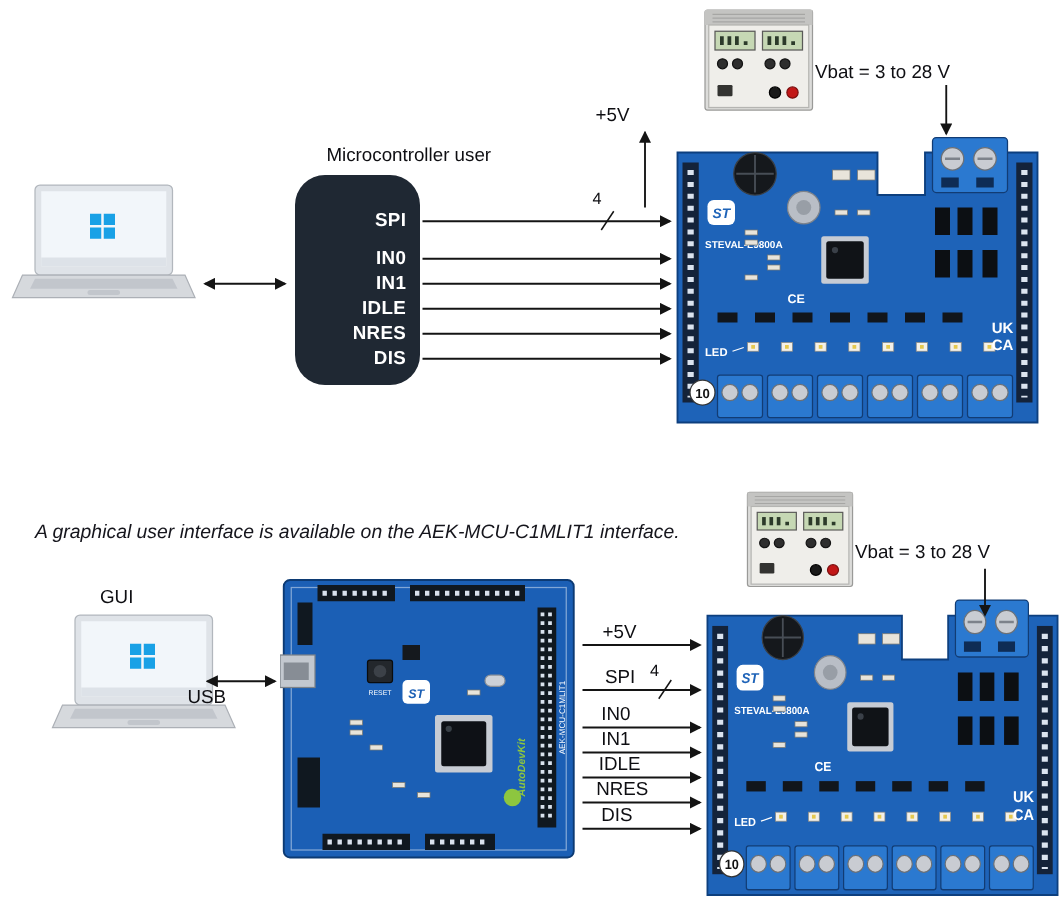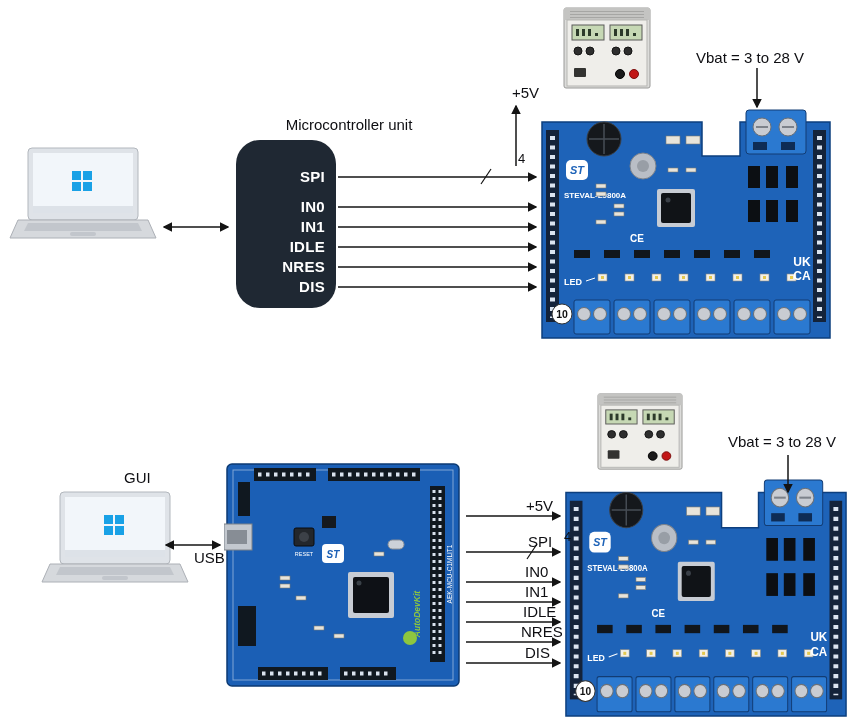--- a/index.html
+++ b/index.html
@@ -10,21 +10,21 @@
   svg { display:block; font-family:"Liberation Sans", sans-serif; }
   .lbl { position:absolute; font-size:15px; color:#0e0e12; white-space:nowrap; line-height:17px; }
   .small { font-size:13px; }
   .caption { font-style:italic; font-size:15.5px; color:#15151c; }
   .mcu-box { position:absolute; left:236px; top:140px; width:100px; height:168px;
              background:#1f2833; border-radius:24px; }
   .mcu-box .sig { position:absolute; right:11px; color:#ffffff; font-size:15px;
                   font-weight:600; line-height:20px; letter-spacing:.3px; }
   .overlay { position:absolute; left:0; top:0; z-index:6; pointer-events:none; }
   .comp { z-index:2; }
-  .lbl { z-index:10;padding-left:44px; }
+  .lbl { z-index:10; }
   .mcu-box { z-index:3; }
 </style>
 </head>
 <body>
 
 <div class="stage">
 
   <div class="abs comp" style="left:8px;top:146px;width:150px;height:98px">
     <svg viewBox="0 0 150 98" width="150" height="98">
       <rect x="20" y="2" width="110" height="72" rx="4" fill="#dfe3e8" stroke="#b2b7bd"></rect>
@@ -35,21 +35,21 @@
         <rect x="64" y="36" width="9" height="9"></rect>
           <rect x="75" y="36" width="9" height="9"></rect>
       </g>
       <rect x="25" y="60" width="100" height="7" fill="#dde2e8"></rect>
       <path d="M10,74 L140,74 L148,92 L2,92 Z" fill="#d6d9dd" stroke="#acb0b6"></path>
       <path d="M20,77 L130,77 L134,85 L16,85 Z" fill="#c2c6cc"></path>
       <rect x="62" y="86" width="26" height="4" rx="2" fill="#c2c6cc"></rect>
     </svg>
   </div>
 
-  <div class="lbl" style="left:232px;top:116px;width:190px;text-align:center">Microcontroller unit</div>
+  <div class="lbl" style="left:232px;top:116px;width:190px;text-align:center">Microcontroller user</div>
   <div class="mcu-box">
     <span class="sig" style="top:27px">SPI</span>
     <span class="sig" style="top:57px">IN0</span>
     <span class="sig" style="top:77px">IN1</span>
     <span class="sig" style="top:97px">IDLE</span>
     <span class="sig" style="top:117px">NRES</span>
     <span class="sig" style="top:137px">DIS</span>
   </div>
 
   <div class="lbl" style="left:468px;top:84px;width:44px;text-align:center">+5V</div>
@@ -193,20 +193,21 @@
             <circle cx="260" cy="206" r="6.5"></circle>
         </g>
       </g>
       <text x="262" y="158" text-anchor="middle" font-size="12" font-weight="bold" fill="#ffffff">UK</text>
       <text x="262" y="172" text-anchor="middle" font-size="12" font-weight="bold" fill="#ffffff">CA</text>
       <circle cx="22" cy="206" r="10" fill="#ffffff" stroke="#333"></circle>
       <text x="22" y="210" text-anchor="middle" font-size="10.5" font-weight="bold" fill="#111">10</text>
     </svg>
   </div>
 
+  <div class="lbl caption" style="left:28px;top:417px">A graphical user interface is available on the AEK-MCU-C1MLIT1 interface.</div>
   <div class="lbl" style="left:80px;top:469px">GUI</div>
 
   <div class="abs comp" style="left:40px;top:490px;width:150px;height:98px">
     <svg viewBox="0 0 150 98" width="150" height="98">
       <rect x="20" y="2" width="110" height="72" rx="4" fill="#dfe3e8" stroke="#b2b7bd"></rect>
       <rect x="25" y="7" width="100" height="60" fill="#f2f6fa"></rect>
       <g fill="#19a1e6">
         <rect x="64" y="25" width="9" height="9"></rect>
           <rect x="75" y="25" width="9" height="9"></rect>
         <rect x="64" y="36" width="9" height="9"></rect>

